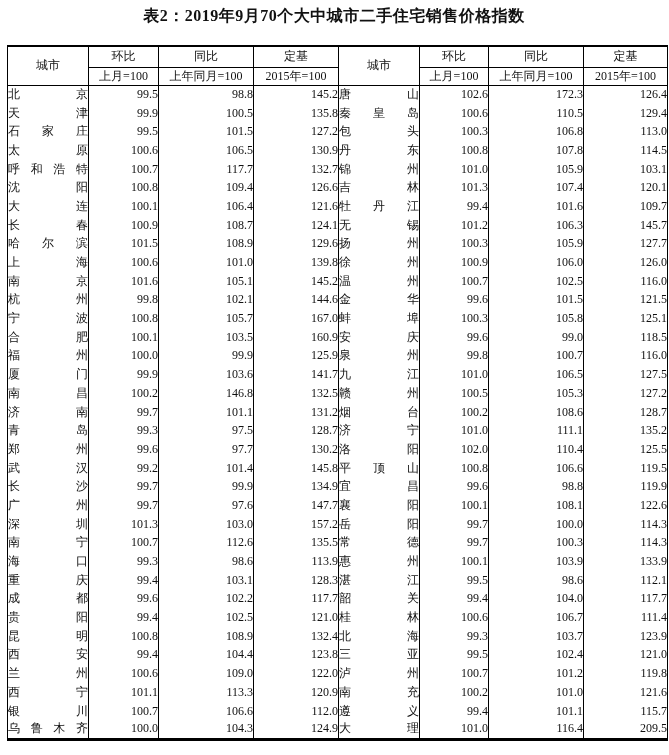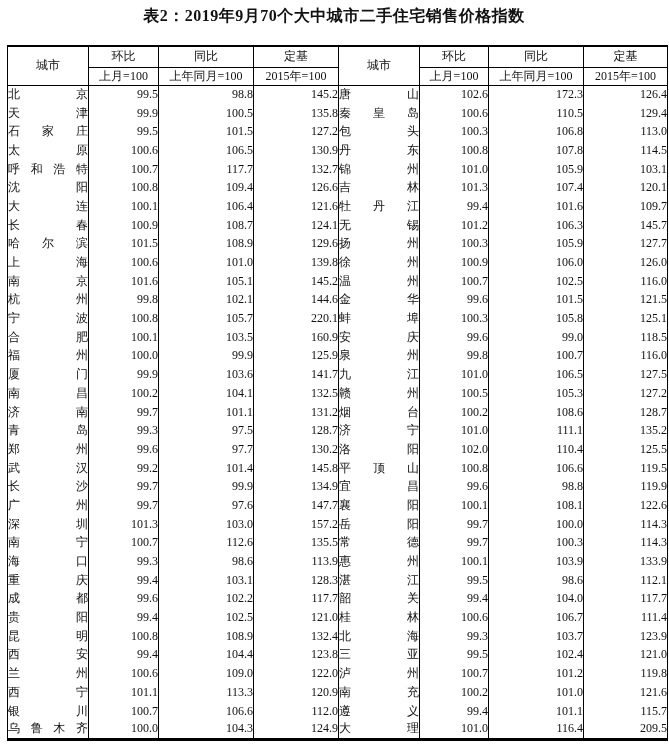--- a/index.html
+++ b/index.html
@@ -236,21 +236,21 @@
           <td class="num">99.6</td>
           <td class="num">101.5</td>
           <td class="num">121.5</td>
         </tr>
         <tr>
           <td class="city">
             <span class="cjust">宁波</span>
           </td>
           <td class="num">100.8</td>
           <td class="num">105.7</td>
-          <td class="num">220.1</td>
+          <td class="num">167.0</td>
           <td class="city">
             <span class="cjust">蚌埠</span>
           </td>
           <td class="num">100.3</td>
           <td class="num">105.8</td>
           <td class="num">125.1</td>
         </tr>
         <tr>
           <td class="city">
             <span class="cjust">合肥</span>
@@ -291,21 +291,21 @@
           </td>
           <td class="num">101.0</td>
           <td class="num">106.5</td>
           <td class="num">127.5</td>
         </tr>
         <tr>
           <td class="city">
             <span class="cjust">南昌</span>
           </td>
           <td class="num">100.2</td>
-          <td class="num">104.1</td>
+          <td class="num">146.8</td>
           <td class="num">132.5</td>
           <td class="city">
             <span class="cjust">赣州</span>
           </td>
           <td class="num">100.5</td>
           <td class="num">105.3</td>
           <td class="num">127.2</td>
         </tr>
         <tr>
           <td class="city">

